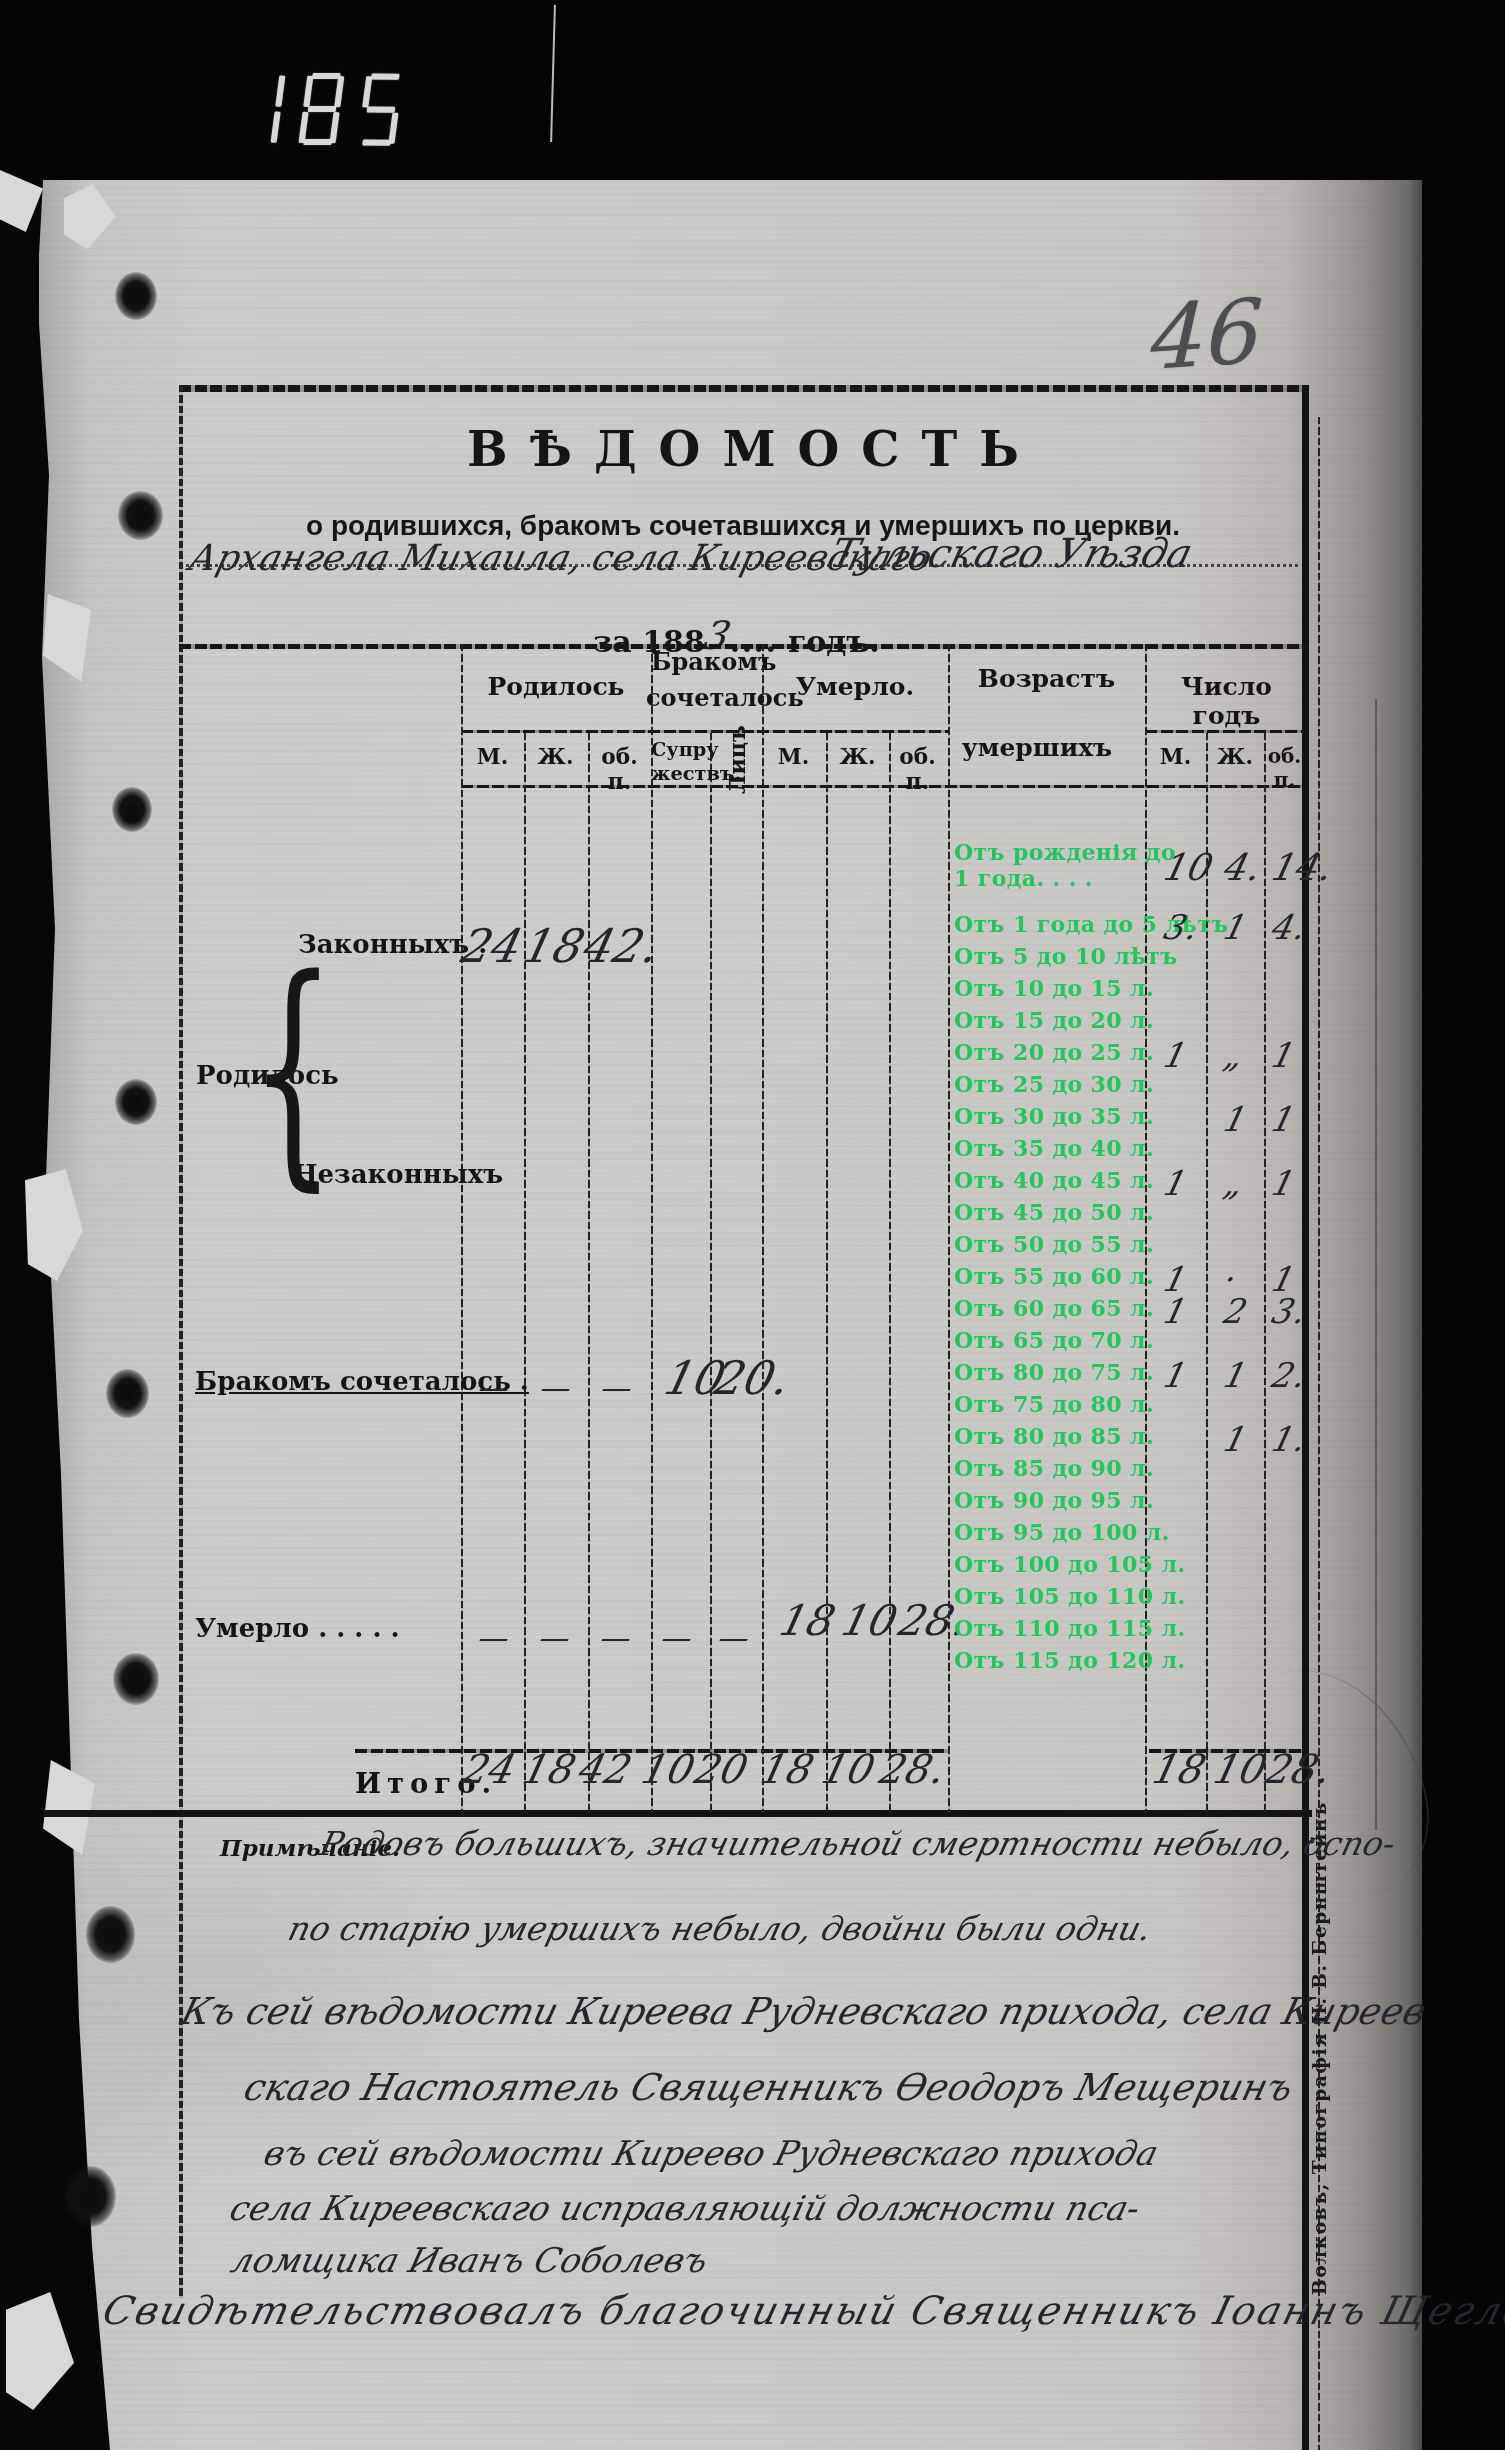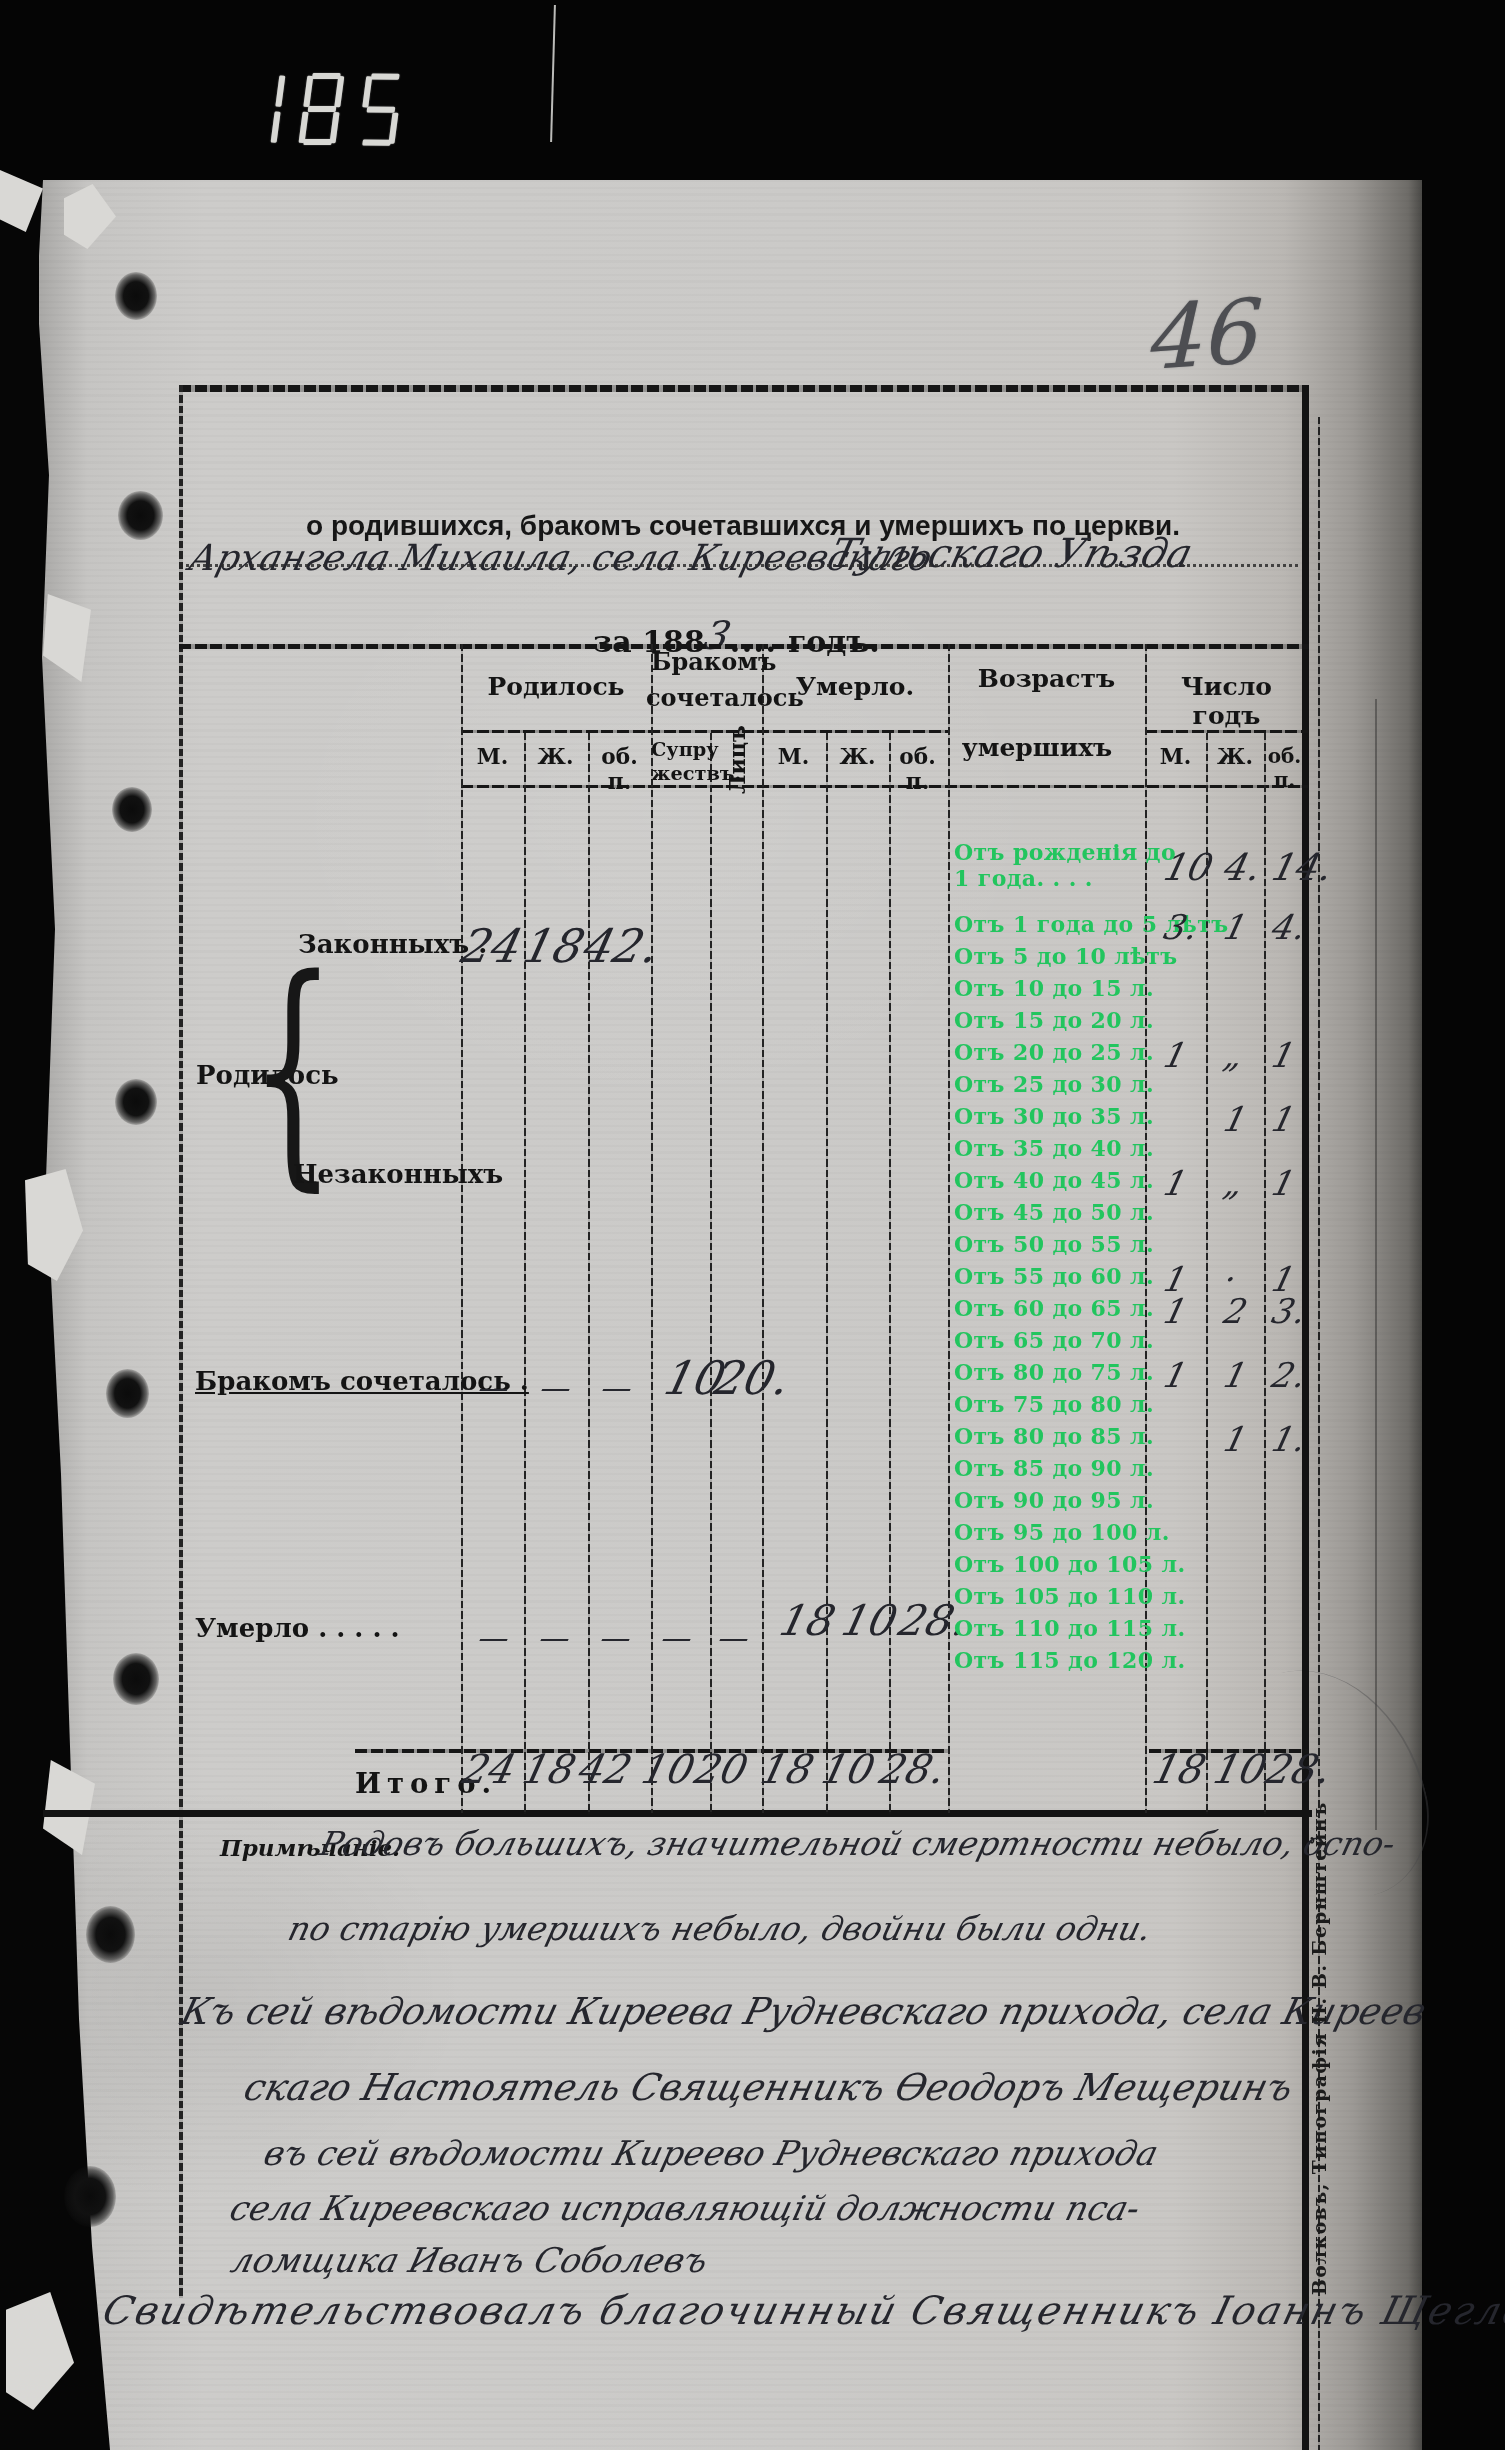--- a/index.html
+++ b/index.html
@@ -132,20 +132,21 @@
   <div id="edge-line"></div>
   <div id="pencil-arc"></div>
 
   <div id="page46" class="abs pencil">46</div>
 
   <div class="rule-h" style="left:179px;top:385px;width:1130px;height:6.7px;"></div>
   <div class="rule-v" style="left:179px;top:385px;width:3.7px;height:1913px;"></div>
   <div class="rule-h solid" style="left:1302px;top:385px;width:7.4px;height:2065px;"></div>
   <div class="rule-v" style="left:1318px;top:417px;width:2.2px;height:2034px;"></div>
 
+  <div id="title" class="abs printed center">ВѢДОМОСТЬ</div>
   <div id="subtitle" class="abs center">о родившихся, бракомъ сочетавшихся и умершихъ по церкви.</div>
 
   <div class="hwl hw" style="left:190px;top:537px;font-size:36px;">Архангела Михаила, села Киреевскаго</div>
   <div class="hwl hw" style="left:832px;top:530px;font-size:40px;">Тульскаго Уѣзда</div>
   <div class="dotted-rule" style="left:186px;top:564px;width:1112px;"></div>
 
   <div class="abs printed center" style="left:476px;top:616px;width:521px;font-size:30px;font-weight:bold;">
     <span>за 188</span><span class="hw" style="font-size:39px;font-weight:normal;position:relative;top:-3px;">3</span><span style="letter-spacing:1.5px;">....</span>
     <span>годъ.</span>
   </div>

